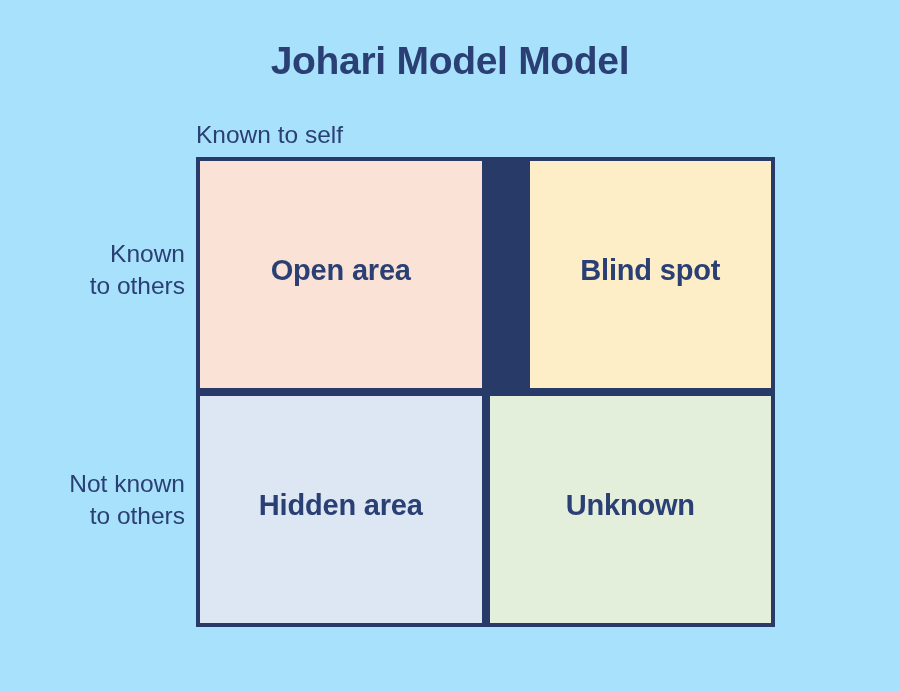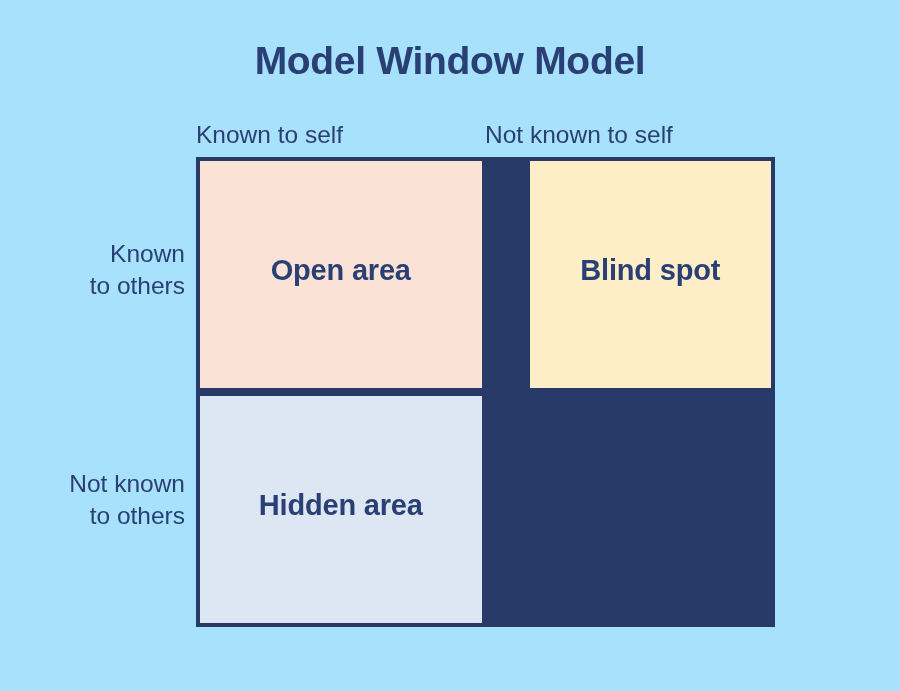--- a/index.html
+++ b/index.html
@@ -100,25 +100,24 @@
   #quadrant-open-area    { background: #fae3d6; }
   #quadrant-blind-spot   { background: #fdeec8; margin-left: 40px; }
   #quadrant-hidden-area  { background: #dde7f4; }
   #quadrant-unknown      { background: #e3eedb; }
 </style>
 </head>
 <body>
 
 <div id="diagram-root">
 
-  <div id="page-title">Model Window Model</div>
+  <div id="page-title">Johari Model Model</div>
 
   <div class="col-header" id="col-header-0">Known to self</div>
 
-  <div class="col-header" id="col-header-1">Not known to self</div>
 
   <div class="row-label" id="row-label-0">
     <span class="line">Known</span>
     <span class="line">to others</span>
   </div>
 
   <div class="row-label" id="row-label-1">
     <span class="line">Not known</span>
     <span class="line">to others</span>
   </div>
@@ -130,15 +129,18 @@
     </div>
 
     <div class="quadrant" id="quadrant-blind-spot">
       <span class="quadrant-label">Blind spot</span>
     </div>
 
     <div class="quadrant" id="quadrant-hidden-area">
       <span class="quadrant-label">Hidden area</span>
     </div>
 
+    <div class="quadrant" id="quadrant-unknown">
+      <span class="quadrant-label">Unknown</span>
+    </div>
 
   </div>
 </div>
 
 </body></html>

